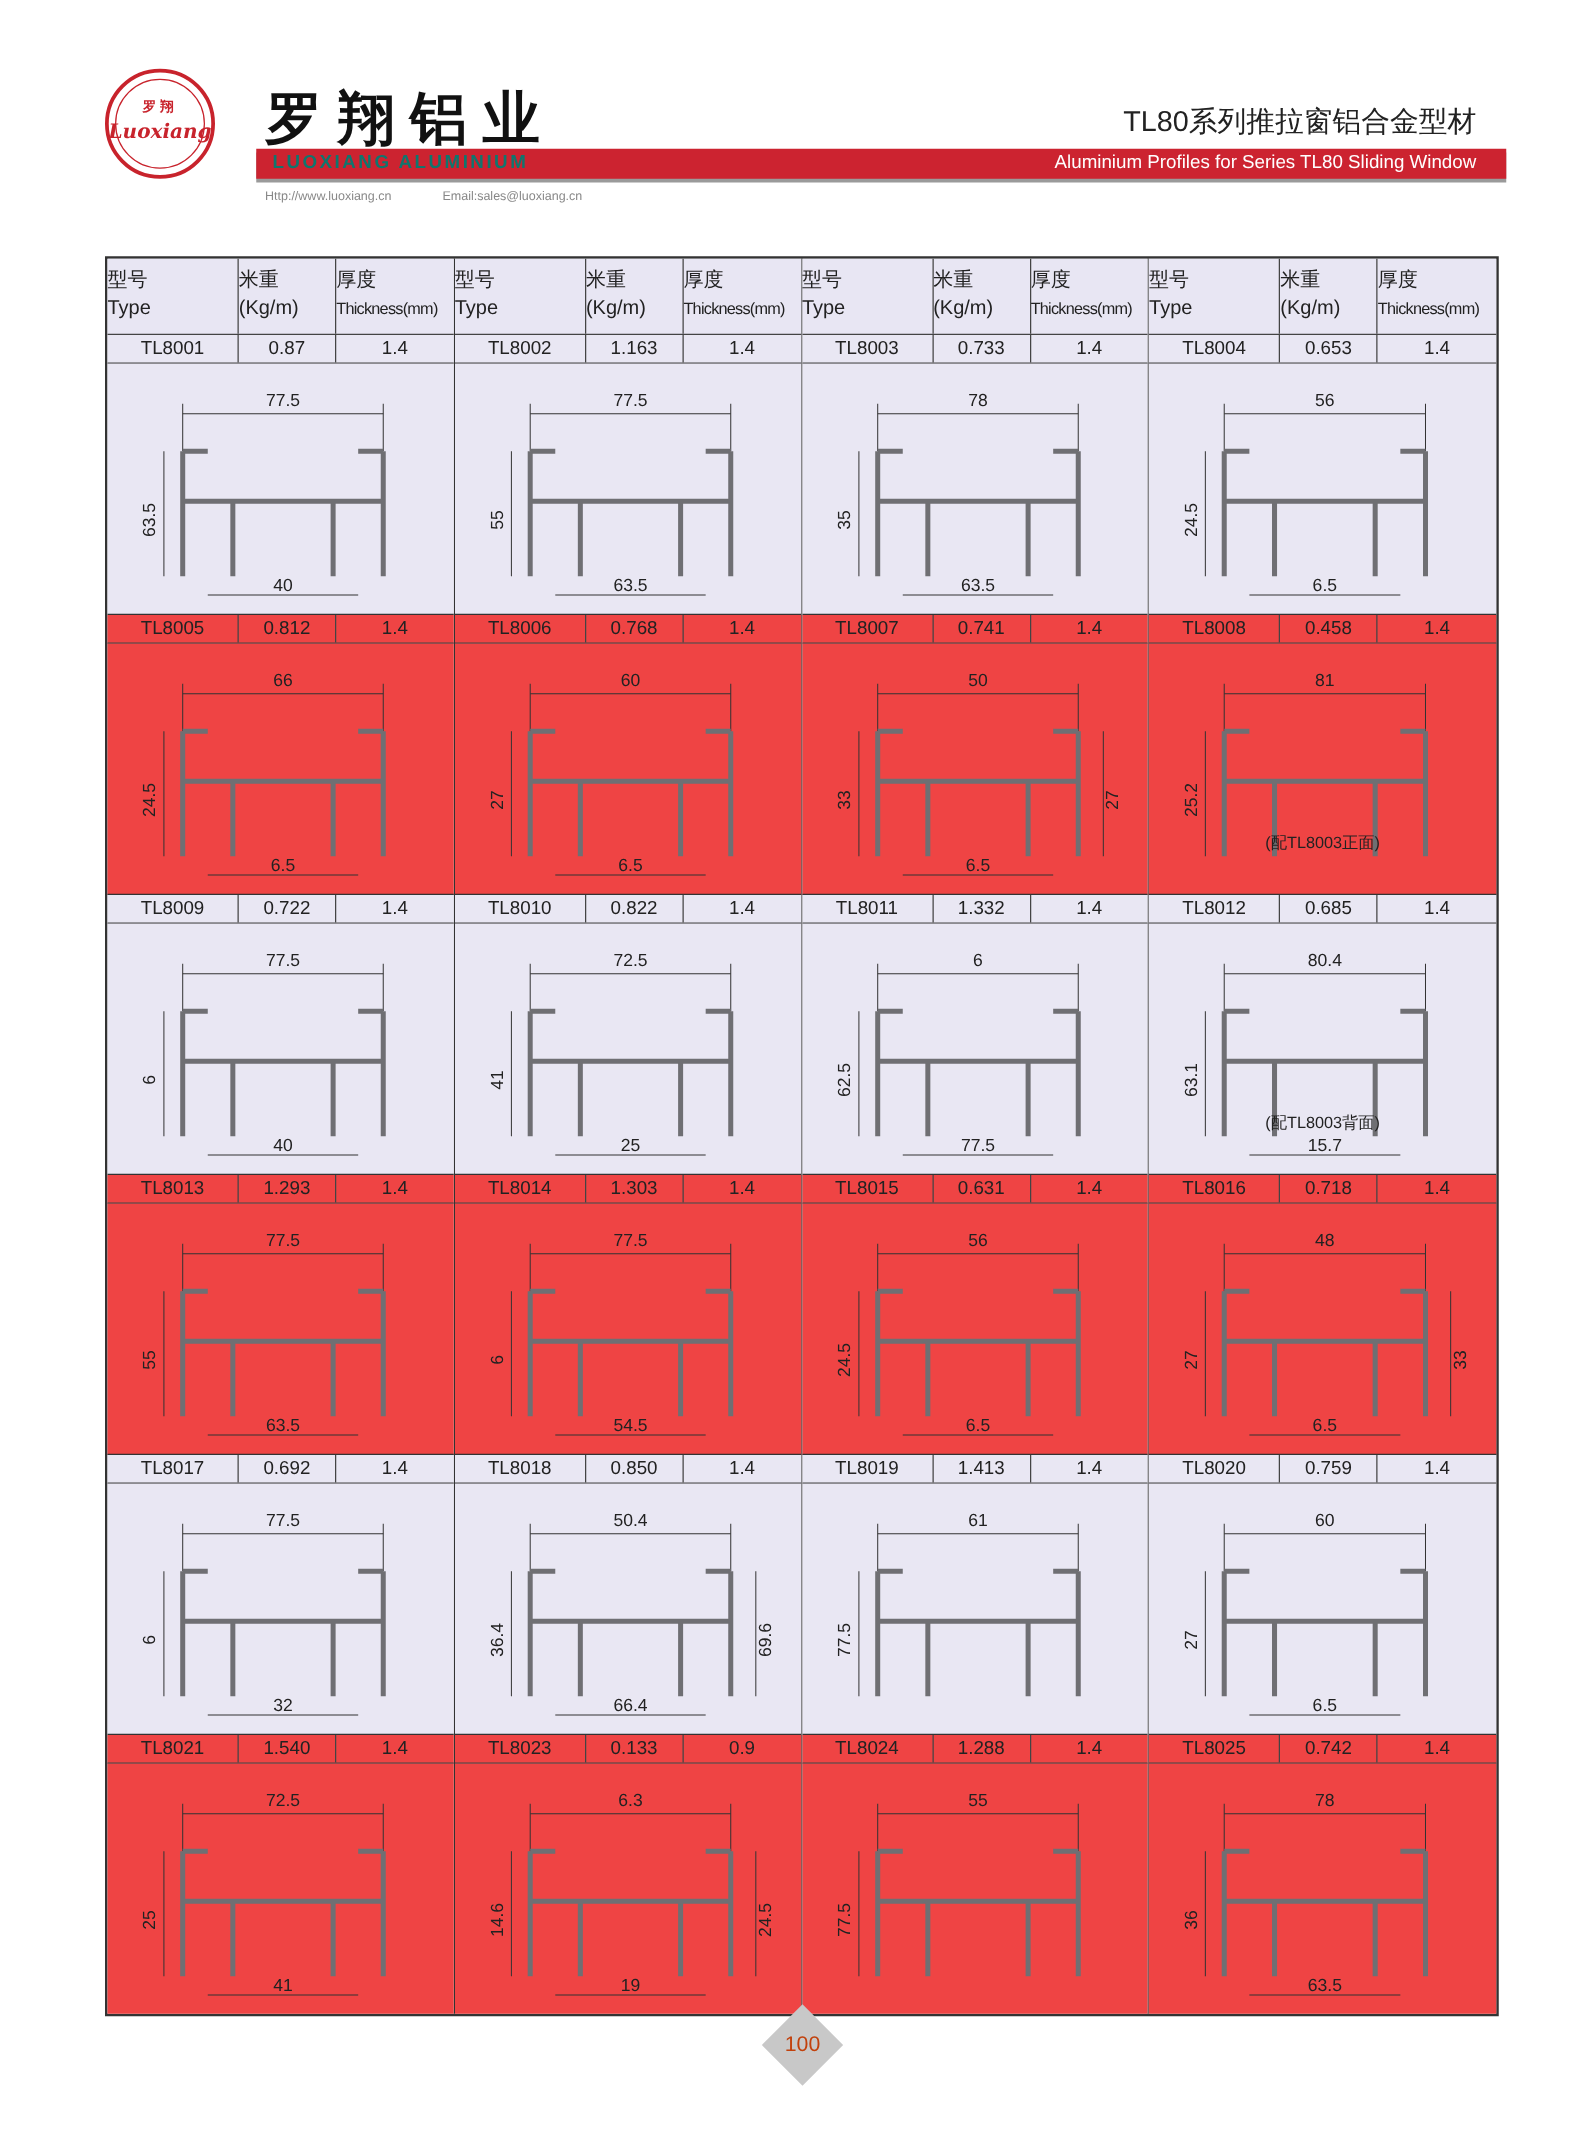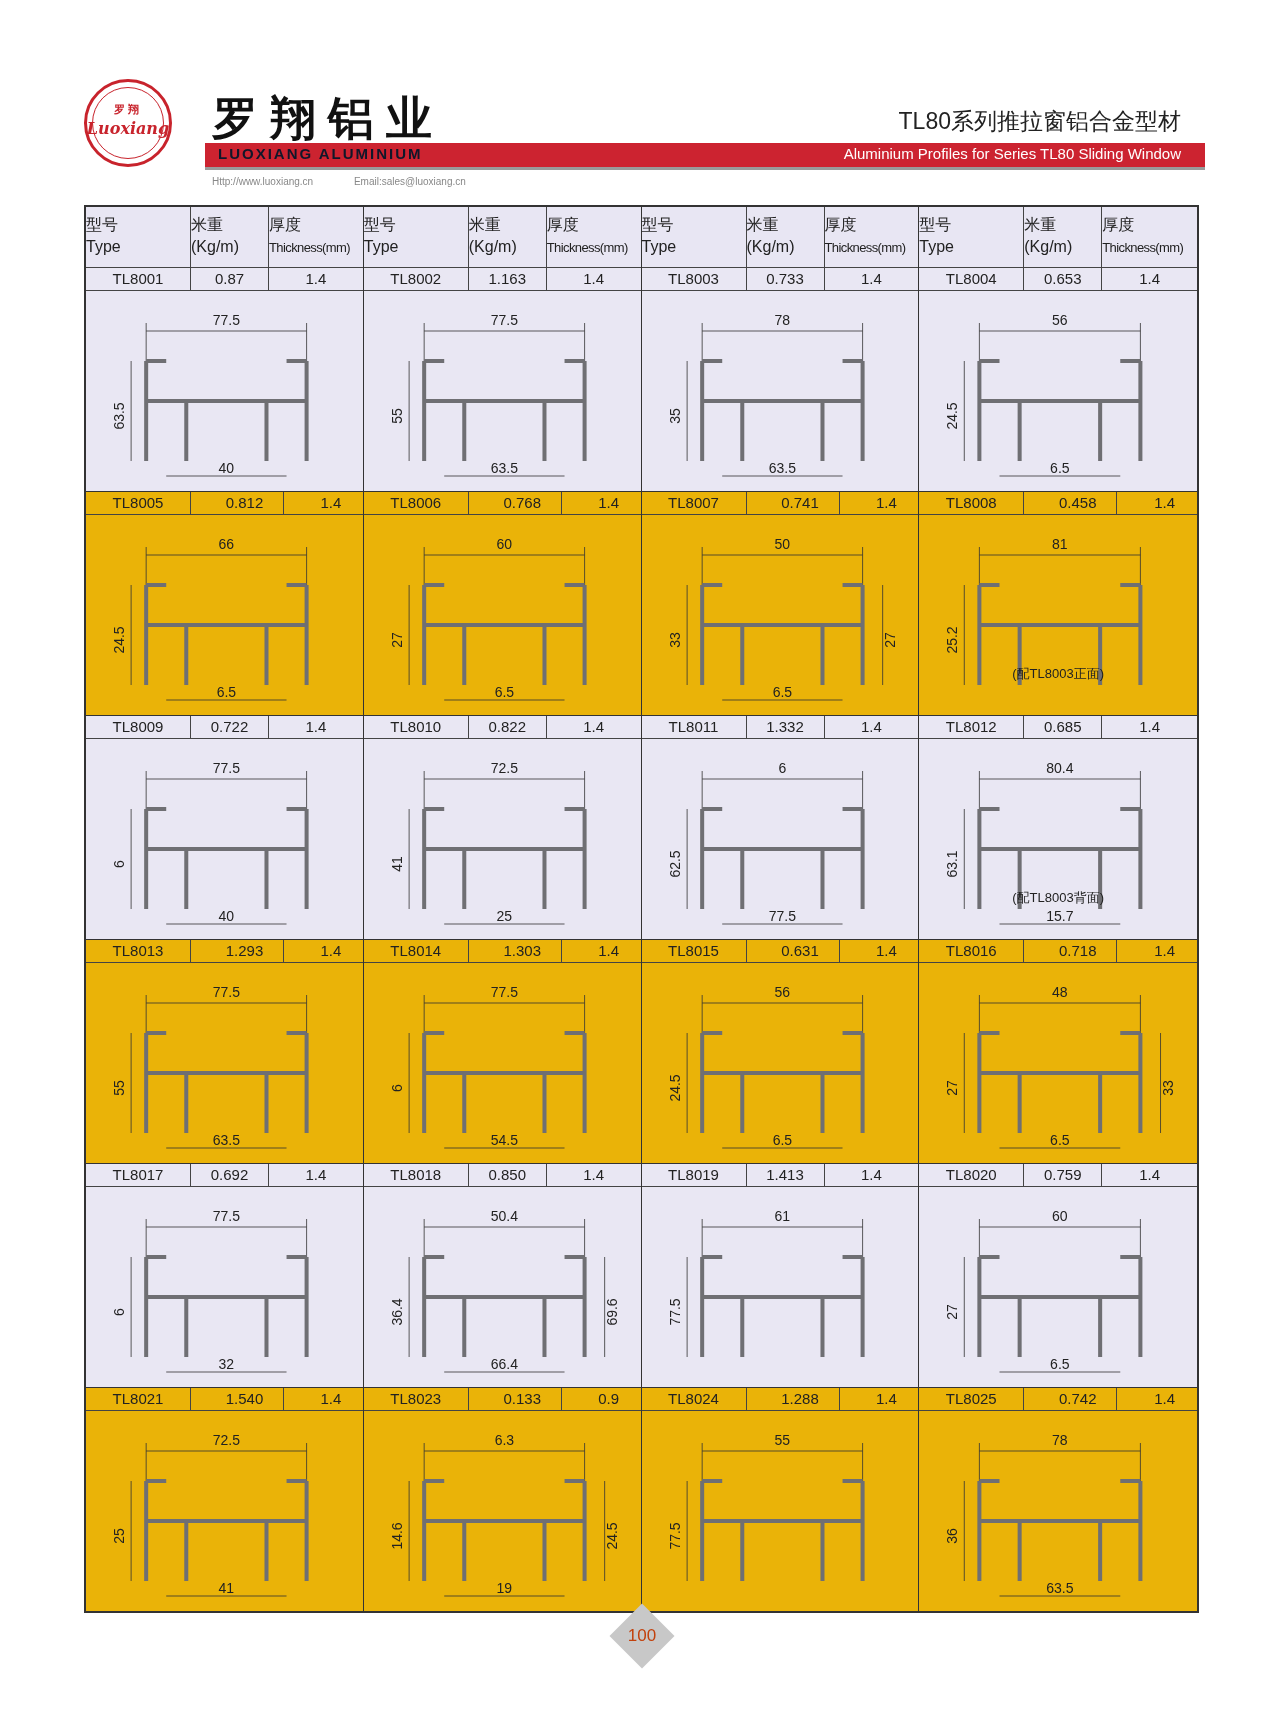--- a/index.html
+++ b/index.html
@@ -1,44 +1,44 @@
 <!DOCTYPE html>
 <html><head>
 <meta charset="utf-8">
 <style>
   html,body{margin:0;padding:0;background:#fff;}
   body{width:1277px;height:1721px;position:relative;font-family:"Liberation Sans","DejaVu Sans",sans-serif;color:#222;overflow:hidden;}
-  .header{position:absolute;left:0;top:0;width:1277px;height:180px;margin-top:24px;}
+  .header{position:absolute;left:0;top:0;width:1277px;height:180px;}
   .logo{position:absolute;left:84px;top:55px;width:88px;height:88px;border-radius:50%;border:3px solid #c8232c;box-sizing:border-box;display:flex;flex-direction:column;align-items:center;justify-content:center;color:#c8232c;}
   .logo::before{content:"";position:absolute;left:5px;top:5px;right:5px;bottom:5px;border:1.5px solid #c8232c;border-radius:50%;}
   .logo-cn{font-size:11px;font-weight:bold;letter-spacing:3px;margin-top:-6px;}
   .logo-en{font-family:"DejaVu Serif",serif;font-style:italic;font-weight:bold;font-size:16px;margin-top:2px;}
   .brand-cn{position:absolute;left:212px;top:64px;font-size:46px;font-weight:bold;letter-spacing:12px;color:#111;font-family:"DejaVu Sans",sans-serif;text-align:center;}
   .brand-bar{position:absolute;left:205px;top:119px;width:1000px;height:24px;background:#cc2330;box-shadow:0 3px 0 #9a9a9a;}
-  .brand-en{position:absolute;left:218px;top:121px;font-size:15px;font-weight:bold;color:#0f172a;letter-spacing:2px;}
+  .brand-en{position:absolute;left:218px;top:121px;font-size:15px;font-weight:bold;color:#0f766e;letter-spacing:2px;}
   .title-cn{position:absolute;right:96px;top:82px;font-size:23px;color:#222;}
   .title-en{position:absolute;right:96px;top:121px;font-size:15px;color:#fff;}
   .contacts{position:absolute;left:212px;top:152px;font-size:10px;color:#888;}
   .contacts span{margin-right:38px;}
 
   .grid{position:absolute;left:84px;top:205px;width:1115px;border:2px solid #333;box-sizing:border-box;display:grid;grid-template-columns:repeat(4,1fr);}
   .col{border-right:1.5px solid #333;display:flex;flex-direction:column;}
   .col:last-child{border-right:none;}
   .hdr{display:grid;grid-template-columns:105px 78px 1fr;height:60px;background:#e8e6f3;border-bottom:1px solid #444;}
   .hdr div{border-right:1px solid #444;font-size:16px;line-height:22px;padding-top:7px;box-sizing:border-box;}
   .hdr div:last-child{border-right:none;}
   .hdr .th{font-size:13px;letter-spacing:-0.6px;}
   .cell{display:flex;flex-direction:column;}
   .row{display:grid;grid-template-columns:105px 78px 1fr;height:22px;border-bottom:1px solid #444;font-size:15px;}
   .row div{border-right:1px solid #444;text-align:center;line-height:22px;}
   .row div:last-child{border-right:none;text-align:center;}
   .draw{height:200px;border-bottom:1.5px solid #333;position:relative;}
   .cell:last-child .draw{border-bottom:none;}
   .purple .row,.purple .draw{background:#e9e7f3;}
-  .green .row,.green .draw{background:#eab308;gap:15px;}
+  .green .row,.green .draw{background:#ef4444;}
   .draw svg{position:absolute;left:0;top:0;width:100%;height:100%;}
   .dim{font-size:14px;fill:#222;font-family:"Liberation Sans",sans-serif;}
   .prof{fill:none;stroke:#6f6f73;stroke-width:4;stroke-linejoin:round;}
   .dl{stroke:#333;stroke-width:0.8;fill:none;}
   .note{position:absolute;left:0;right:0;text-align:center;font-size:13px;}
 
   .page-num{position:absolute;left:619px;top:1613px;width:46px;height:46px;transform:rotate(45deg);background:#c8c8c8;}
   .page-num-text{position:absolute;left:619px;top:1626px;width:46px;text-align:center;font-size:17px;color:#c2410c;}
 </style>
 </head>

